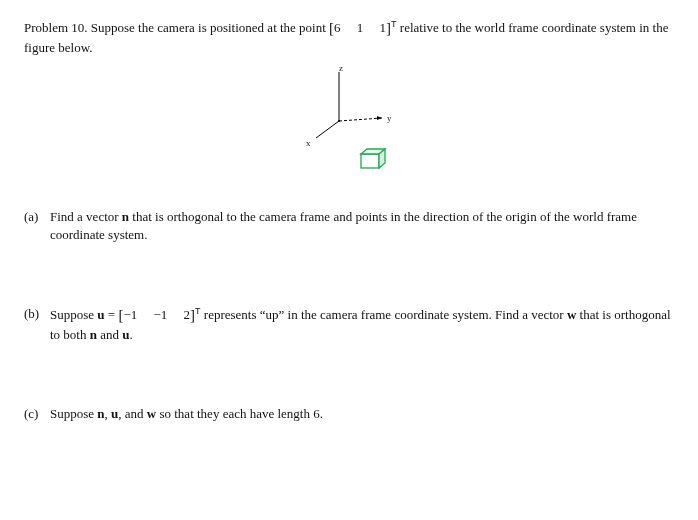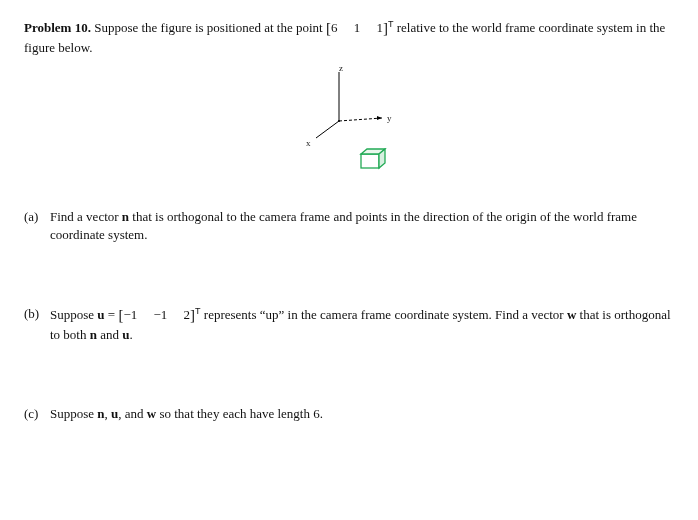--- a/index.html
+++ b/index.html
@@ -59,22 +59,22 @@
     font-size: 9px;
     vertical-align: super;
     font-family: sans-serif;
   }
   .lb { font-size: 15px; vertical-align: -1px; }
 </style>
 </head>
 <body>
 
 <div class="problem-intro">
-  <span style="font-weight:bold">Problem 10.</span>
-  <span>Suppose the figure is positioned at the point </span><span class="lb">[</span><span class="row-vec">6  1  1</span><span class="lb">]</span><span class="sup-t">T</span>
+  <span style="font-weight:normal">Problem 10.</span>
+  <span>Suppose the camera is positioned at the point </span><span class="lb">[</span><span class="row-vec">6  1  1</span><span class="lb">]</span><span class="sup-t">T</span>
   <span> relative to the world frame coordinate system in the figure below.</span>
 </div>
 
 <div class="figure-area">
   <div class="figure-inner">
 
     <svg width="140" height="130" style="position:absolute;left:0;top:0;">
 
       <line x1="35" y1="55" x2="35" y2="6" stroke="#000" stroke-width="1"></line>
 

